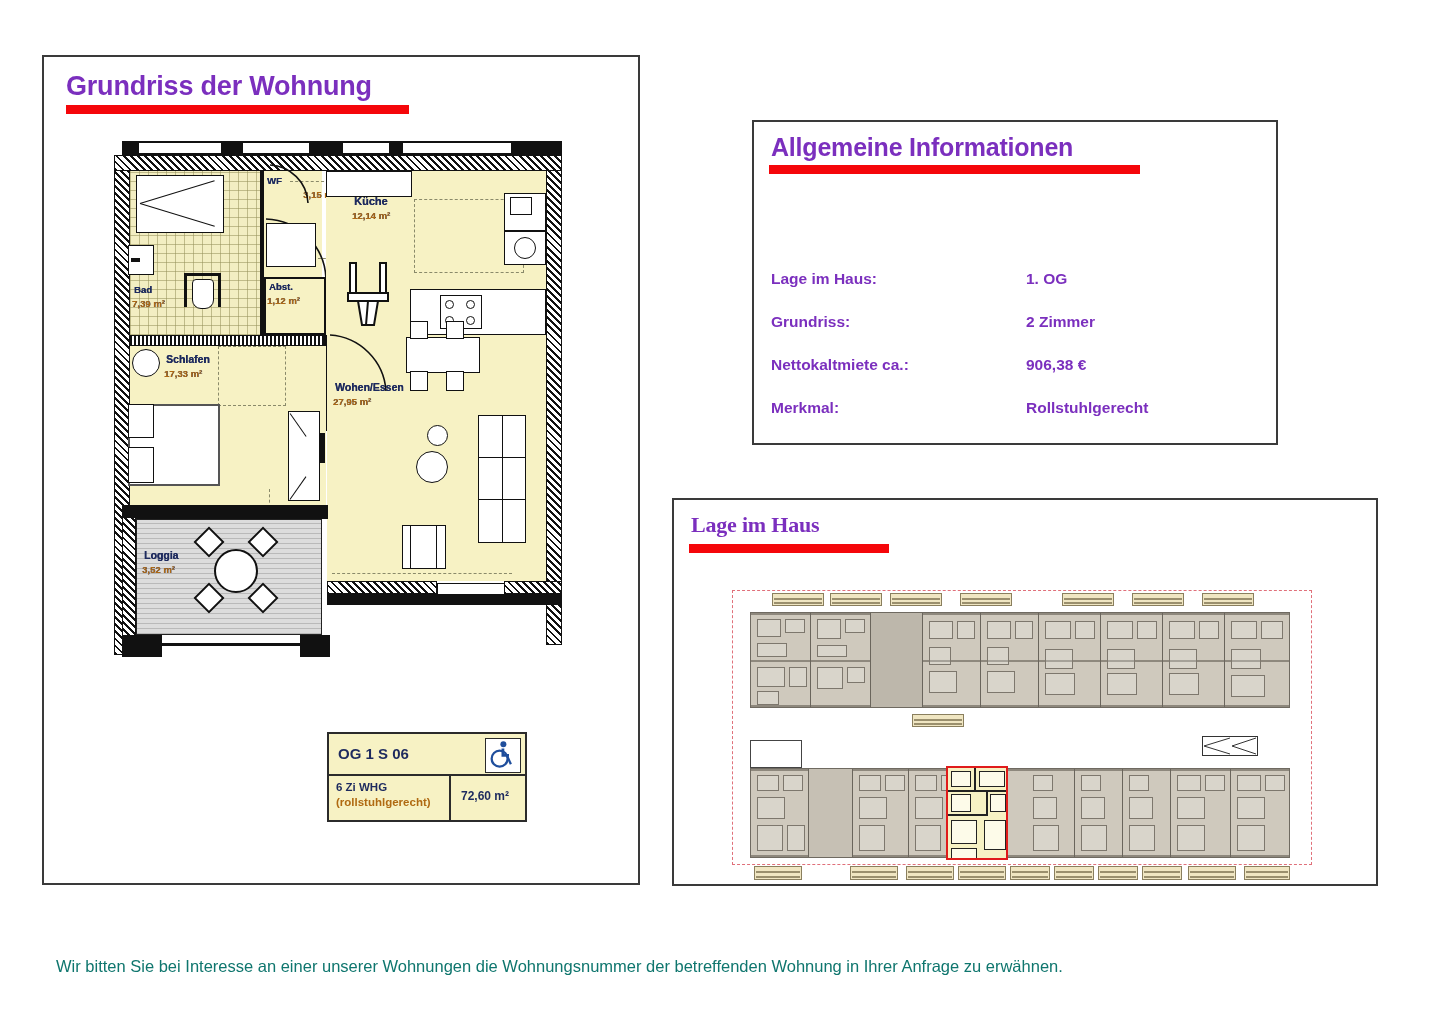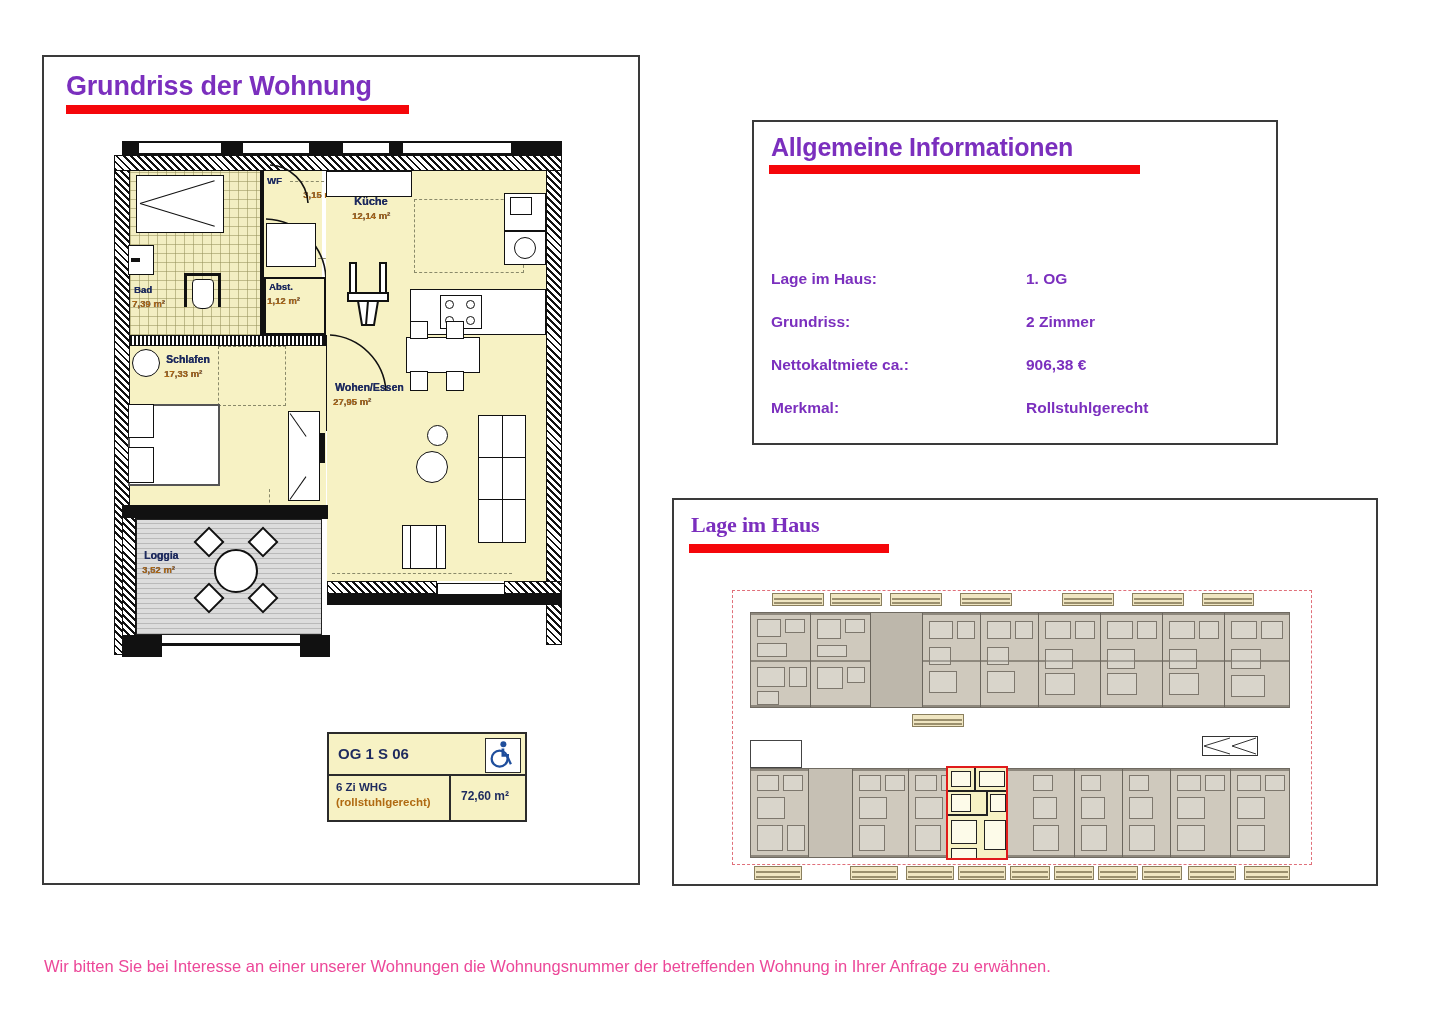--- a/index.html
+++ b/index.html
@@ -78,21 +78,21 @@
   .bpunit{position:absolute;box-sizing:border-box;border-right:1.1px solid #6a655c;}
   .bpw{position:absolute;background:#8e887d;}
   .bpr{position:absolute;border:.9px solid #7d776d;box-sizing:border-box;background:rgba(255,255,255,.22);}
   .bptag{position:absolute;background:#f0e6c2;border:1px solid #8a7f5e;box-sizing:border-box;}
   .bptag i{position:absolute;left:1px;right:1px;height:2px;background:#9a8f6d;display:block;}
   #bp-hl{position:absolute;border:2.6px solid #e01b1b;background:#f7f2c4;box-sizing:border-box;z-index:5;overflow:hidden;}
   .hlr{position:absolute;border:1.2px solid #222;box-sizing:border-box;background:#fdfbe9;}
   .hlw{position:absolute;background:#222;}
 
   
-  #footer{position:absolute;left:44px;top:957px;width:1340px;color:#ec4899;
+  #footer{position:absolute;left:56px;top:957px;width:1340px;color:#0f766e;
           font-size:16.5px;font-weight:500;white-space:nowrap;}
 </style>
 </head>
 <body>
 
 <div class="panel" id="p-floorplan">
 
   <div class="heading" id="fp-heading">Grundriss der Wohnung</div>
   <div class="rule" id="fp-rule"></div>
 

